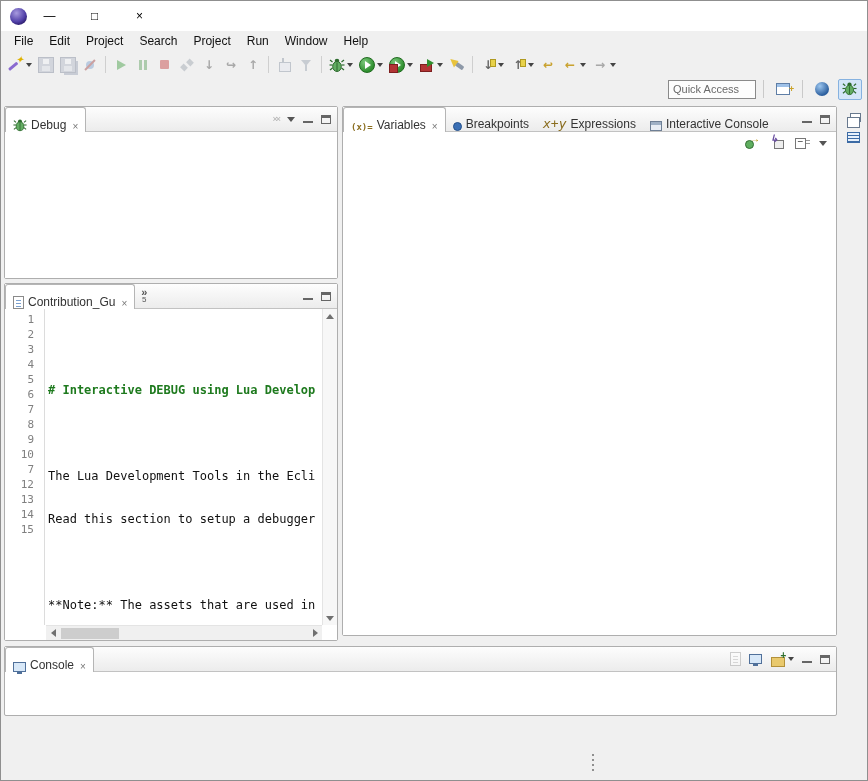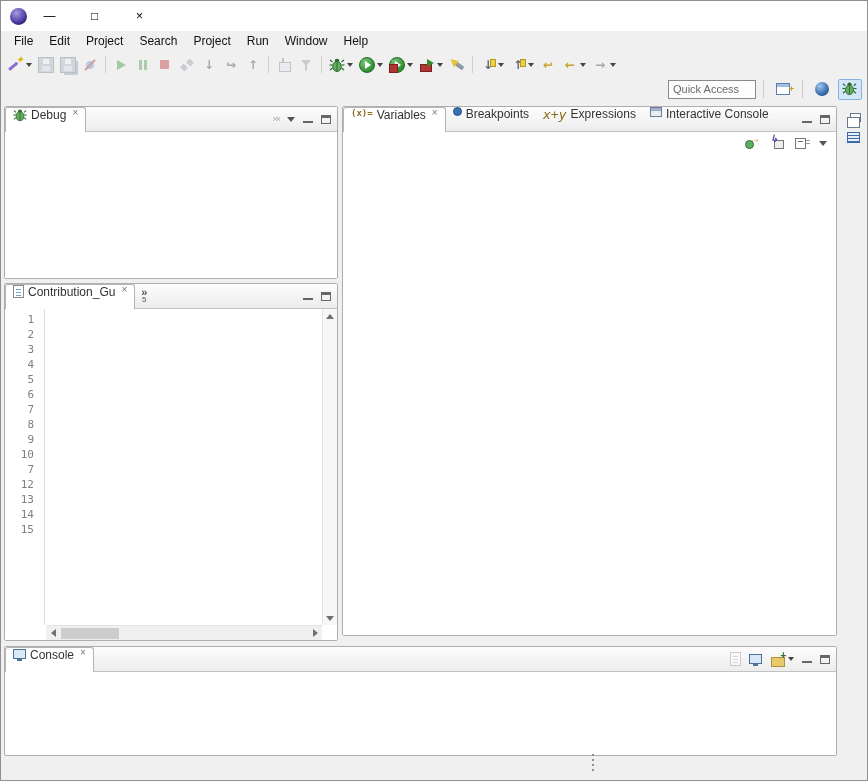--- a/index.html
+++ b/index.html
@@ -63,21 +63,21 @@
 .pbtn{width:24px;height:21px;display:flex;align-items:center;justify-content:center;border:1px solid transparent;border-radius:2px}
 .pbtn.active{background:#d5e6f8;border-color:#86b2e0}
 .i-openpersp{width:14px;height:12px;border:1px solid #5f7ea6;background:#fff;position:relative}
 .i-openpersp::before{content:"";position:absolute;left:0;top:0;width:100%;height:3px;background:#9ec1e8}
 .i-openpersp::after{content:"+";position:absolute;right:-5px;top:0;color:#caa227;font-weight:bold;font-size:9px}
 .i-ldt{width:14px;height:14px;border-radius:50%;background:radial-gradient(circle at 35% 30%,#9cc6ef,#2c5f9e 70%)}
 
 
 .panel{position:absolute;background:#fff;border:1px solid #aeaeae;border-radius:2px}
 .tabbar{position:relative;height:25px;background:linear-gradient(#fdfdfd,#ececec);border-bottom:1px solid #c2c2c2;display:flex;align-items:stretch}
-.tab{display:flex;align-items:flex-start;gap:4px;padding:0 7px;color:#333;position:relative;white-space:nowrap}
+.tab{display:flex;align-items:flex-end;gap:4px;padding:0 7px;color:#333;position:relative;white-space:nowrap}
 .tab.sel{background:#fff;border:1px solid #b5b5b5;border-bottom:none;border-radius:3px 3px 0 0;margin-bottom:-1px;z-index:2}
 .tab-close{font-size:10px;color:#777;margin-left:2px;line-height:10px}
 .tab-right{margin-left:auto;display:flex;align-items:center;gap:8px;padding-right:6px}
 .i-min{width:10px;height:9px;position:relative}
 .i-min::before{content:"";position:absolute;left:0;top:6px;width:10px;height:2px;background:#666}
 .i-max{width:10px;height:9px;border:1px solid #666;position:relative}
 .i-max::before{content:"";position:absolute;left:0;top:0;width:100%;height:2px;background:#666}
 .i-vmenu{width:0;height:0;border-left:4px solid transparent;border-right:4px solid transparent;border-top:5px solid #555}
 .mini-glyph{font-size:9px;color:#b0b0b0;letter-spacing:-2px}
 
@@ -383,20 +383,37 @@
       <div class="ln-row">7</div>
       <div class="ln-row">8</div>
       <div class="ln-row">9</div>
       <div class="ln-row">10</div>
       <div class="ln-row">7</div>
       <div class="ln-row">12</div>
       <div class="ln-row">13</div>
       <div class="ln-row">14</div>
       <div class="ln-row">15</div>
     </div>
+    <div class="lines">
+      <div class="tx-row"></div>
+      <div class="tx-row heading"># Interactive DEBUG using Lua Develop</div>
+      <div class="tx-row"></div>
+      <div class="tx-row">The Lua Development Tools in the Ecli</div>
+      <div class="tx-row">Read this section to setup a debugger</div>
+      <div class="tx-row"></div>
+      <div class="tx-row">**Note:** The assets that are used in</div>
+      
+      
+      
+      
+      
+      
+      
+      
+    </div>
     <div class="vscroll">
       <span class="vs-btn" style="top:0">
           <i class="tri-u"></i>
         </span>
       <span class="vs-btn" style="bottom:0">
           <i class="tri-d"></i>
         </span>
     </div>
     <div class="hscroll">
       <span class="hs-btn" style="left:0">
@@ -408,21 +425,21 @@
         </span>
     </div>
   </div>
 </div>
 
 <div class="rail">
   <i class="i-restore"></i>
   <i class="i-bluegrid"></i>
 </div>
 
-<div class="panel" style="left:3px;top:645px;width:833px;height:110px">
+<div class="panel" style="left:3px;top:645px;width:833px;height:70px">
   <div class="tabbar">
     <div class="tab sel">
       <i class="i-console-mon"></i>
       <span>Console</span>
       <span class="tab-close">×</span>
     </div>
     <div class="tab-right">
       <i class="i-page gray"></i>
       <i class="i-console-mon" style="margin-top:0"></i>
       <span style="display:flex;align-items:center">

